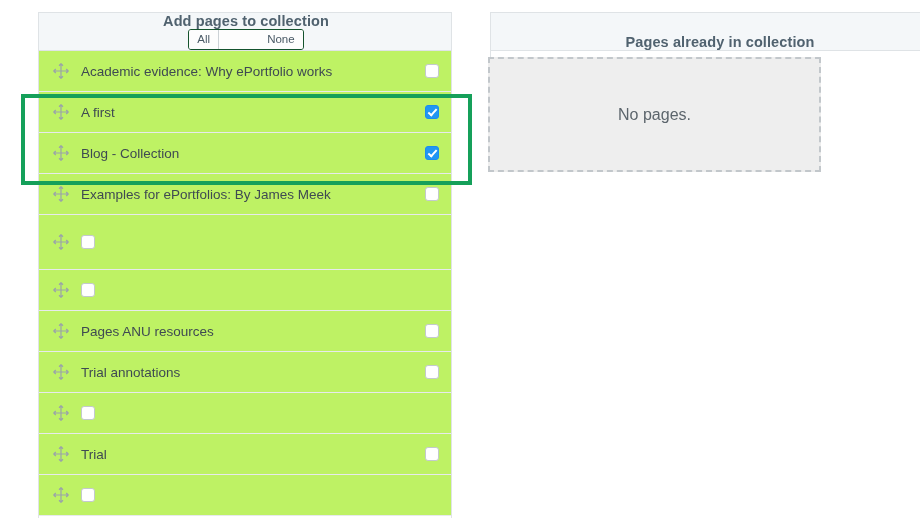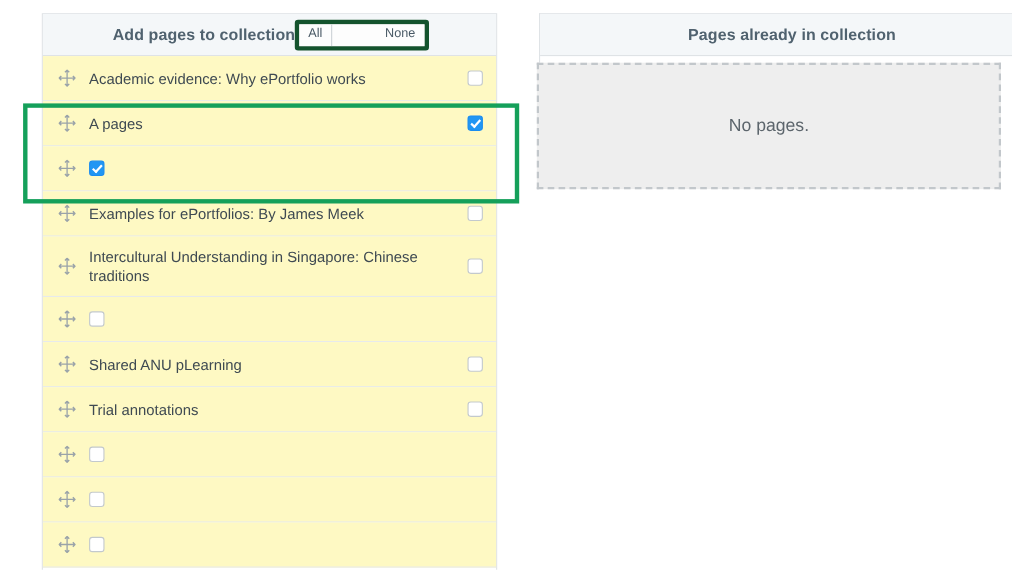--- a/index.html
+++ b/index.html
@@ -22,36 +22,37 @@
     background: #ffffff;
     border: 1px solid #dfe3e6;
     box-sizing: border-box;
   }
   .panel-header {
     background: #f4f7f9;
     border-bottom: 1px solid #dfe3e6;
     height: 38px;
     display: flex;
     align-items: center;
-    justify-content: center;
+    justify-content: flex-end;
     padding: 0 12px 0 14px;
     box-sizing: border-box;
+    flex-direction: column;
   }
   .panel-title {
     font-size: 14.5px;
     font-weight: bold;
     color: #50626f;
     letter-spacing: 0.1px;
     white-space: nowrap;
   }
 
   
   .btn-group {
     display: flex;
-    border: 4px solid #14532d;
+    border: 1px solid #14532d;
     border-radius: 3px;
     overflow: hidden;
     background: #e5e5e5;
   }
   .btn-group .btn {
     font-family: "Liberation Sans", sans-serif;
     font-size: 11.5px;
     color: #4a5a66;
     background: #fdfdfd;
     padding: 3px 8px 4px 8px;
@@ -78,21 +79,21 @@
     margin: 0;
     padding: 0;
   }
   .page-row {
     display: flex;
     align-items: center;
     min-height: 41px;
     padding: 6px 12px 6px 14px;
     box-sizing: border-box;
     border-bottom: 1px solid #e7eaec;
-    background: #fef9c3;
+    background: #bef264;
     cursor: move;
   }
   .page-row.two-line {
     min-height: 55px;
   }
   .drag-handle {
     width: 16px;
     height: 16px;
     flex: 0 0 16px;
     margin-right: 12px;
@@ -144,21 +145,21 @@
     left: 490px;
     top: 12px;
     width: 458px;
     height: 46px;
     border-bottom: none;
   }
   #dropzone {
     position: absolute;
     left: 488px;
     top: 57px;
-    width: 422px;
+    width: 333px;
     height: 115px;
     box-sizing: border-box;
     border: 2px dashed #c2c7cb;
     background: #eeeeee;
     display: flex;
     align-items: center;
     justify-content: center;
   }
   .empty-text {
     font-size: 16px;
@@ -198,64 +199,64 @@
         </span>
         <span class="page-label">Academic evidence: Why ePortfolio works</span>
         <span class="cbx off" role="checkbox" aria-checked="false"></span>
       </li>
       <li class="page-row">
         <span class="drag-handle">
           <svg viewBox="0 0 16 16" width="16" height="16" aria-hidden="true">
             <path fill="currentColor" d="M7.3 0.6 L8 0 L8.7 0.6 L10.4 2.3 L9.5 3.2 L8.6 2.3 L8.6 7.4 L13.7 7.4 L12.8 6.5 L13.7 5.6 L15.4 7.3 L16 8 L15.4 8.7 L13.7 10.4 L12.8 9.5 L13.7 8.6 L8.6 8.6 L8.6 13.7 L9.5 12.8 L10.4 13.7 L8.7 15.4 L8 16 L7.3 15.4 L5.6 13.7 L6.5 12.8 L7.4 13.7 L7.4 8.6 L2.3 8.6 L3.2 9.5 L2.3 10.4 L0.6 8.7 L0 8 L0.6 7.3 L2.3 5.6 L3.2 6.5 L2.3 7.4 L7.4 7.4 L7.4 2.3 L6.5 3.2 L5.6 2.3 Z"></path>
           </svg>
         </span>
-        <span class="page-label">A pages</span>
+        <span class="page-label">A first</span>
         <span class="cbx on" role="checkbox" aria-checked="true"></span>
       </li>
       <li class="page-row">
         <span class="drag-handle">
           <svg viewBox="0 0 16 16" width="16" height="16" aria-hidden="true">
             <path fill="currentColor" d="M7.3 0.6 L8 0 L8.7 0.6 L10.4 2.3 L9.5 3.2 L8.6 2.3 L8.6 7.4 L13.7 7.4 L12.8 6.5 L13.7 5.6 L15.4 7.3 L16 8 L15.4 8.7 L13.7 10.4 L12.8 9.5 L13.7 8.6 L8.6 8.6 L8.6 13.7 L9.5 12.8 L10.4 13.7 L8.7 15.4 L8 16 L7.3 15.4 L5.6 13.7 L6.5 12.8 L7.4 13.7 L7.4 8.6 L2.3 8.6 L3.2 9.5 L2.3 10.4 L0.6 8.7 L0 8 L0.6 7.3 L2.3 5.6 L3.2 6.5 L2.3 7.4 L7.4 7.4 L7.4 2.3 L6.5 3.2 L5.6 2.3 Z"></path>
           </svg>
         </span>
+        <span class="page-label">Blog - Collection</span>
         <span class="cbx on" role="checkbox" aria-checked="true"></span>
       </li>
       <li class="page-row">
         <span class="drag-handle">
           <svg viewBox="0 0 16 16" width="16" height="16" aria-hidden="true">
             <path fill="currentColor" d="M7.3 0.6 L8 0 L8.7 0.6 L10.4 2.3 L9.5 3.2 L8.6 2.3 L8.6 7.4 L13.7 7.4 L12.8 6.5 L13.7 5.6 L15.4 7.3 L16 8 L15.4 8.7 L13.7 10.4 L12.8 9.5 L13.7 8.6 L8.6 8.6 L8.6 13.7 L9.5 12.8 L10.4 13.7 L8.7 15.4 L8 16 L7.3 15.4 L5.6 13.7 L6.5 12.8 L7.4 13.7 L7.4 8.6 L2.3 8.6 L3.2 9.5 L2.3 10.4 L0.6 8.7 L0 8 L0.6 7.3 L2.3 5.6 L3.2 6.5 L2.3 7.4 L7.4 7.4 L7.4 2.3 L6.5 3.2 L5.6 2.3 Z"></path>
           </svg>
         </span>
         <span class="page-label">Examples for ePortfolios: By James Meek</span>
         <span class="cbx off" role="checkbox" aria-checked="false"></span>
       </li>
       <li class="page-row two-line">
         <span class="drag-handle">
           <svg viewBox="0 0 16 16" width="16" height="16" aria-hidden="true">
             <path fill="currentColor" d="M7.3 0.6 L8 0 L8.7 0.6 L10.4 2.3 L9.5 3.2 L8.6 2.3 L8.6 7.4 L13.7 7.4 L12.8 6.5 L13.7 5.6 L15.4 7.3 L16 8 L15.4 8.7 L13.7 10.4 L12.8 9.5 L13.7 8.6 L8.6 8.6 L8.6 13.7 L9.5 12.8 L10.4 13.7 L8.7 15.4 L8 16 L7.3 15.4 L5.6 13.7 L6.5 12.8 L7.4 13.7 L7.4 8.6 L2.3 8.6 L3.2 9.5 L2.3 10.4 L0.6 8.7 L0 8 L0.6 7.3 L2.3 5.6 L3.2 6.5 L2.3 7.4 L7.4 7.4 L7.4 2.3 L6.5 3.2 L5.6 2.3 Z"></path>
           </svg>
         </span>
-        <span class="page-label">Intercultural Understanding in Singapore: Chinese traditions</span>
-        <span class="cbx off" role="checkbox" aria-checked="false"></span>
-      </li>
-      <li class="page-row">
-        <span class="drag-handle">
-          <svg viewBox="0 0 16 16" width="16" height="16" aria-hidden="true">
-            <path fill="currentColor" d="M7.3 0.6 L8 0 L8.7 0.6 L10.4 2.3 L9.5 3.2 L8.6 2.3 L8.6 7.4 L13.7 7.4 L12.8 6.5 L13.7 5.6 L15.4 7.3 L16 8 L15.4 8.7 L13.7 10.4 L12.8 9.5 L13.7 8.6 L8.6 8.6 L8.6 13.7 L9.5 12.8 L10.4 13.7 L8.7 15.4 L8 16 L7.3 15.4 L5.6 13.7 L6.5 12.8 L7.4 13.7 L7.4 8.6 L2.3 8.6 L3.2 9.5 L2.3 10.4 L0.6 8.7 L0 8 L0.6 7.3 L2.3 5.6 L3.2 6.5 L2.3 7.4 L7.4 7.4 L7.4 2.3 L6.5 3.2 L5.6 2.3 Z"></path>
-          </svg>
-        </span>
-        <span class="cbx off" role="checkbox" aria-checked="false"></span>
-      </li>
-      <li class="page-row">
-        <span class="drag-handle">
-          <svg viewBox="0 0 16 16" width="16" height="16" aria-hidden="true">
-            <path fill="currentColor" d="M7.3 0.6 L8 0 L8.7 0.6 L10.4 2.3 L9.5 3.2 L8.6 2.3 L8.6 7.4 L13.7 7.4 L12.8 6.5 L13.7 5.6 L15.4 7.3 L16 8 L15.4 8.7 L13.7 10.4 L12.8 9.5 L13.7 8.6 L8.6 8.6 L8.6 13.7 L9.5 12.8 L10.4 13.7 L8.7 15.4 L8 16 L7.3 15.4 L5.6 13.7 L6.5 12.8 L7.4 13.7 L7.4 8.6 L2.3 8.6 L3.2 9.5 L2.3 10.4 L0.6 8.7 L0 8 L0.6 7.3 L2.3 5.6 L3.2 6.5 L2.3 7.4 L7.4 7.4 L7.4 2.3 L6.5 3.2 L5.6 2.3 Z"></path>
-          </svg>
-        </span>
-        <span class="page-label">Shared ANU pLearning</span>
+        <span class="cbx off" role="checkbox" aria-checked="false"></span>
+      </li>
+      <li class="page-row">
+        <span class="drag-handle">
+          <svg viewBox="0 0 16 16" width="16" height="16" aria-hidden="true">
+            <path fill="currentColor" d="M7.3 0.6 L8 0 L8.7 0.6 L10.4 2.3 L9.5 3.2 L8.6 2.3 L8.6 7.4 L13.7 7.4 L12.8 6.5 L13.7 5.6 L15.4 7.3 L16 8 L15.4 8.7 L13.7 10.4 L12.8 9.5 L13.7 8.6 L8.6 8.6 L8.6 13.7 L9.5 12.8 L10.4 13.7 L8.7 15.4 L8 16 L7.3 15.4 L5.6 13.7 L6.5 12.8 L7.4 13.7 L7.4 8.6 L2.3 8.6 L3.2 9.5 L2.3 10.4 L0.6 8.7 L0 8 L0.6 7.3 L2.3 5.6 L3.2 6.5 L2.3 7.4 L7.4 7.4 L7.4 2.3 L6.5 3.2 L5.6 2.3 Z"></path>
+          </svg>
+        </span>
+        <span class="cbx off" role="checkbox" aria-checked="false"></span>
+      </li>
+      <li class="page-row">
+        <span class="drag-handle">
+          <svg viewBox="0 0 16 16" width="16" height="16" aria-hidden="true">
+            <path fill="currentColor" d="M7.3 0.6 L8 0 L8.7 0.6 L10.4 2.3 L9.5 3.2 L8.6 2.3 L8.6 7.4 L13.7 7.4 L12.8 6.5 L13.7 5.6 L15.4 7.3 L16 8 L15.4 8.7 L13.7 10.4 L12.8 9.5 L13.7 8.6 L8.6 8.6 L8.6 13.7 L9.5 12.8 L10.4 13.7 L8.7 15.4 L8 16 L7.3 15.4 L5.6 13.7 L6.5 12.8 L7.4 13.7 L7.4 8.6 L2.3 8.6 L3.2 9.5 L2.3 10.4 L0.6 8.7 L0 8 L0.6 7.3 L2.3 5.6 L3.2 6.5 L2.3 7.4 L7.4 7.4 L7.4 2.3 L6.5 3.2 L5.6 2.3 Z"></path>
+          </svg>
+        </span>
+        <span class="page-label">Pages ANU resources</span>
         <span class="cbx off" role="checkbox" aria-checked="false"></span>
       </li>
       <li class="page-row">
         <span class="drag-handle">
           <svg viewBox="0 0 16 16" width="16" height="16" aria-hidden="true">
             <path fill="currentColor" d="M7.3 0.6 L8 0 L8.7 0.6 L10.4 2.3 L9.5 3.2 L8.6 2.3 L8.6 7.4 L13.7 7.4 L12.8 6.5 L13.7 5.6 L15.4 7.3 L16 8 L15.4 8.7 L13.7 10.4 L12.8 9.5 L13.7 8.6 L8.6 8.6 L8.6 13.7 L9.5 12.8 L10.4 13.7 L8.7 15.4 L8 16 L7.3 15.4 L5.6 13.7 L6.5 12.8 L7.4 13.7 L7.4 8.6 L2.3 8.6 L3.2 9.5 L2.3 10.4 L0.6 8.7 L0 8 L0.6 7.3 L2.3 5.6 L3.2 6.5 L2.3 7.4 L7.4 7.4 L7.4 2.3 L6.5 3.2 L5.6 2.3 Z"></path>
           </svg>
         </span>
         <span class="page-label">Trial annotations</span>
         <span class="cbx off" role="checkbox" aria-checked="false"></span>
@@ -267,20 +268,21 @@
           </svg>
         </span>
         <span class="cbx off" role="checkbox" aria-checked="false"></span>
       </li>
       <li class="page-row">
         <span class="drag-handle">
           <svg viewBox="0 0 16 16" width="16" height="16" aria-hidden="true">
             <path fill="currentColor" d="M7.3 0.6 L8 0 L8.7 0.6 L10.4 2.3 L9.5 3.2 L8.6 2.3 L8.6 7.4 L13.7 7.4 L12.8 6.5 L13.7 5.6 L15.4 7.3 L16 8 L15.4 8.7 L13.7 10.4 L12.8 9.5 L13.7 8.6 L8.6 8.6 L8.6 13.7 L9.5 12.8 L10.4 13.7 L8.7 15.4 L8 16 L7.3 15.4 L5.6 13.7 L6.5 12.8 L7.4 13.7 L7.4 8.6 L2.3 8.6 L3.2 9.5 L2.3 10.4 L0.6 8.7 L0 8 L0.6 7.3 L2.3 5.6 L3.2 6.5 L2.3 7.4 L7.4 7.4 L7.4 2.3 L6.5 3.2 L5.6 2.3 Z"></path>
           </svg>
         </span>
+        <span class="page-label">Trial</span>
         <span class="cbx off" role="checkbox" aria-checked="false"></span>
       </li>
       <li class="page-row">
         <span class="drag-handle">
           <svg viewBox="0 0 16 16" width="16" height="16" aria-hidden="true">
             <path fill="currentColor" d="M7.3 0.6 L8 0 L8.7 0.6 L10.4 2.3 L9.5 3.2 L8.6 2.3 L8.6 7.4 L13.7 7.4 L12.8 6.5 L13.7 5.6 L15.4 7.3 L16 8 L15.4 8.7 L13.7 10.4 L12.8 9.5 L13.7 8.6 L8.6 8.6 L8.6 13.7 L9.5 12.8 L10.4 13.7 L8.7 15.4 L8 16 L7.3 15.4 L5.6 13.7 L6.5 12.8 L7.4 13.7 L7.4 8.6 L2.3 8.6 L3.2 9.5 L2.3 10.4 L0.6 8.7 L0 8 L0.6 7.3 L2.3 5.6 L3.2 6.5 L2.3 7.4 L7.4 7.4 L7.4 2.3 L6.5 3.2 L5.6 2.3 Z"></path>
           </svg>
         </span>
         <span class="cbx off" role="checkbox" aria-checked="false"></span>
       </li>

